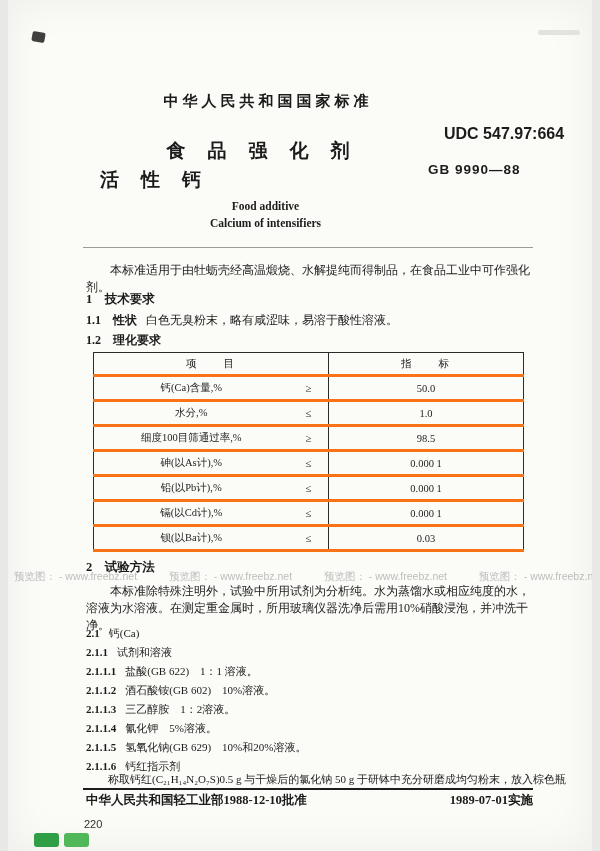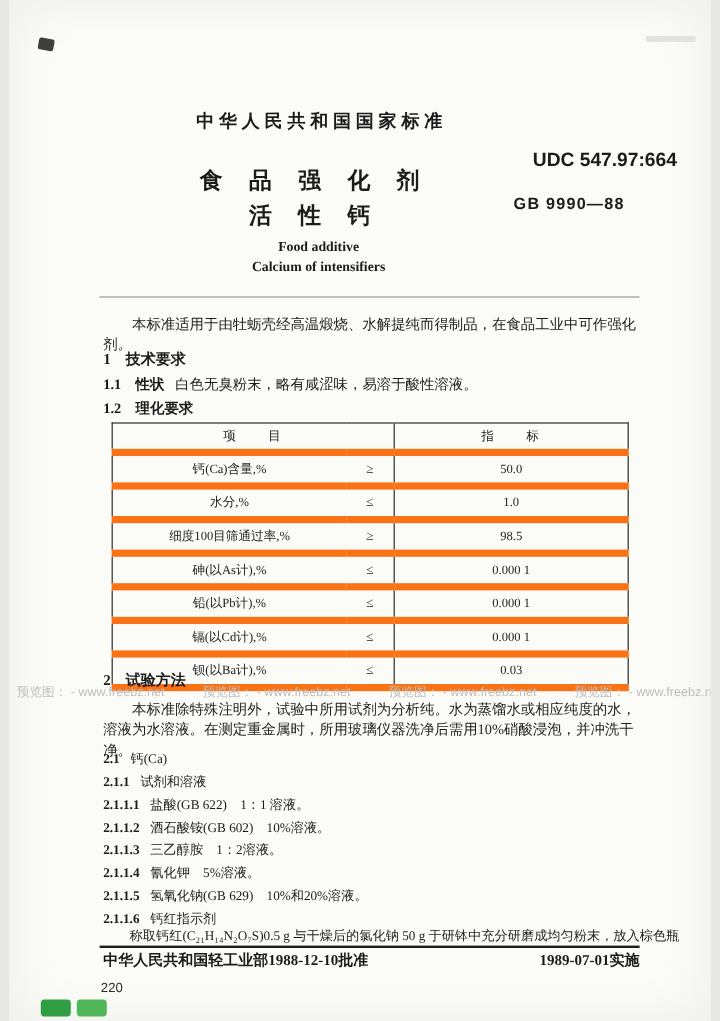--- a/index.html
+++ b/index.html
@@ -9,21 +9,21 @@
     font-family:"Liberation Serif","DejaVu Serif",serif; color:#1b1b1b;
     box-shadow: inset 0 0 45px rgba(0,0,0,0.06);
   }
   .abs { position:absolute; }
 
   
   .nat-std { top:92px; left:80px; width:360px; text-align:center;
     font-size:15px; font-weight:bold; letter-spacing:4px; }
   .cn-title1 { top:138px; left:70px; width:360px; text-align:center;
     font-size:19px; font-weight:bold; letter-spacing:22px; text-indent:22px; }
-  .cn-title2 { top:167px; left:70px; width:360px; text-align:center;
+  .cn-title2 { top:167px; left:70px; width:360px; 
     font-size:19px; font-weight:bold; letter-spacing:22px; text-indent:22px;font-family:Liberation Mono, monospace; }
   .udc { top:125px; left:436px; font-size:16px; font-weight:bold;
     font-family:"Liberation Sans",sans-serif; }
   .gb-no { top:162px; left:420px; font-size:13.5px; font-weight:bold;
     font-family:"Liberation Sans",sans-serif; letter-spacing:1px; }
   .en-title1 { top:200px; left:80px; width:355px; text-align:center;
     font-size:11.5px; font-weight:bold; font-family:"Liberation Serif",serif; }
   .en-title2 { top:217px; left:80px; width:355px; text-align:center;
     font-size:11.5px; font-weight:bold; }
   .head-rule { top:247px; left:75px; width:450px; border-top:1px solid #9a9a98; height:0; }
@@ -34,21 +34,21 @@
   .h-line { left:78px; width:450px; font-size:12px; white-space:nowrap; }
   .s11 { top:312px; }
   .s12 { top:332px; font-weight:bold; }
   .m-no { font-weight:bold; margin-right:9px; }
 
   
   .spec-table { position:absolute; top:352px; left:85px; width:430px;
     border-collapse:collapse; font-size:10.5px; color:#222;
     border:1.5px solid #2b2b2b; table-layout:fixed; }
   .spec-table th, .spec-table td {
-    border-bottom:6px solid #f97316; padding:0; text-align:center;
+    border-bottom:3px solid #f97316; padding:0; text-align:center;
     height:22px; font-weight:normal; overflow:hidden; white-space:nowrap; }
   .spec-table th { height:21px; letter-spacing:2px; }
   .c-val { border-left:1px solid #2b2b2b; }
   .c-item { padding-left:18px; }
   .c-op { font-size:11px; }
 
   
   .h2 { top:559px; left:78px; font-size:12.5px; font-weight:bold; z-index:2; }
   .watermark-row { top:570px; left:6px; width:588px; display:flex;
     justify-content:space-between; z-index:1;

